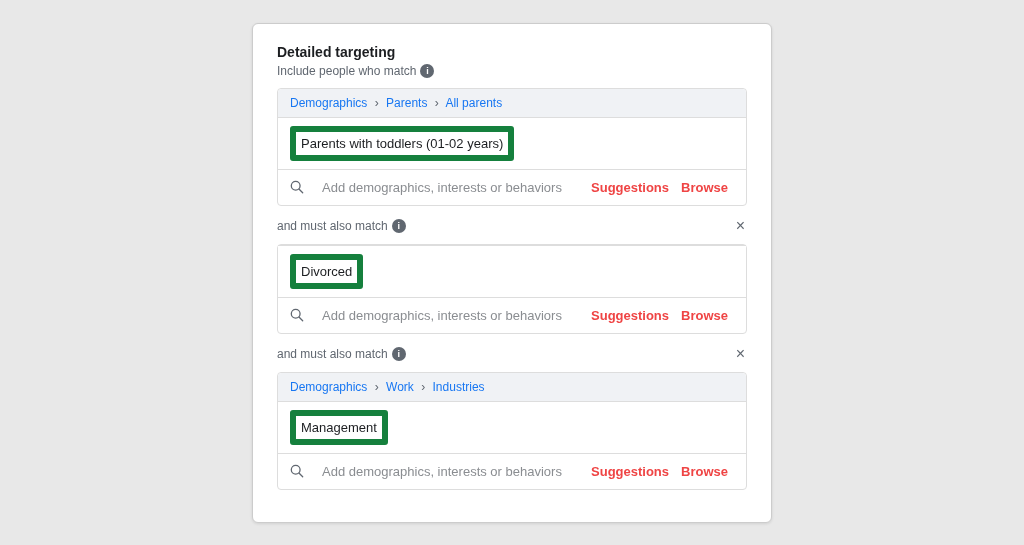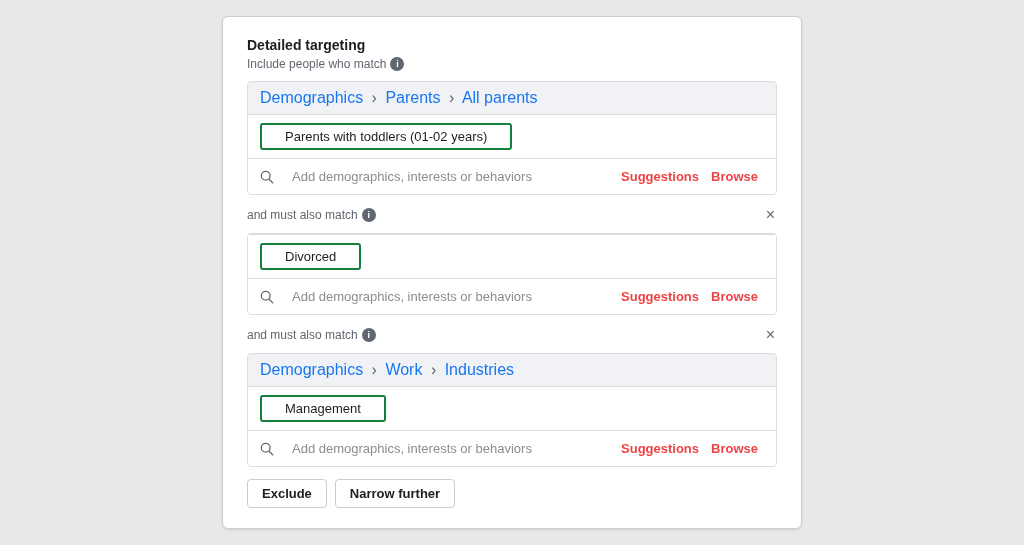--- a/index.html
+++ b/index.html
@@ -11,21 +11,21 @@
       justify-content: center;
       align-items: center;
       min-height: 545px;
       width: 1024px;
     }
     .card {
       background: #fff;
       border: 1px solid #ccc;
       border-radius: 6px;
       padding: 20px 24px 20px 24px;
-      width: 580px;
+      width: 520px;
       box-shadow: 0 1px 3px rgba(0,0,0,0.1);
     }
     .section-title {
       font-weight: 700;
       font-size: 14px;
       color: #1c1e21;
       margin-bottom: 4px;
     }
     .section-subtitle {
       font-size: 12px;
@@ -51,38 +51,38 @@
     }
     .targeting-block {
       border: 1px solid #ddd;
       border-radius: 4px;
       margin-bottom: 12px;
     }
     .breadcrumb-row {
       background: #f0f2f5;
       padding: 7px 12px;
       border-radius: 4px 4px 0 0;
-      font-size: 16px;
+      font-size: 12px;
       color: #1877f2;
     }
     .breadcrumb-row span {
       color: #1877f2;
       cursor: pointer;
     }
     .tag-row {
       padding: 8px 12px;
       background: #fff;
       border-top: 1px solid #ddd;
     }
     .tag-item {
       display: inline-block;
       background: #fff;
-      border: 2px solid #15803d;
+      border: 6px solid #15803d;
       border-radius: 3px;
-      padding: 4px 23px;
+      padding: 4px 5px;
       font-size: 13px;
       color: #1c1e21;
     }
     .search-row {
       display: flex;
       align-items: center;
       padding: 8px 12px;
       border-top: 1px solid #ddd;
       gap: 18px;
     }
@@ -231,18 +231,14 @@
         <line x1="10.5" y1="10.5" x2="14.5" y2="14.5" stroke="#606770" stroke-width="1.5" stroke-linecap="round"></line>
       </svg>
       <span class="search-placeholder">Add demographics, interests or behaviors</span>
       <div class="search-actions">
         <button class="search-action-btn">Suggestions</button>
         <button class="search-action-btn">Browse</button>
       </div>
     </div>
   </div>
 
-  <div class="bottom-buttons">
-    <button class="btn-outline">Exclude</button>
-    <button class="btn-outline">Narrow further</button>
-  </div>
 
 </div>
 
 </body></html>

